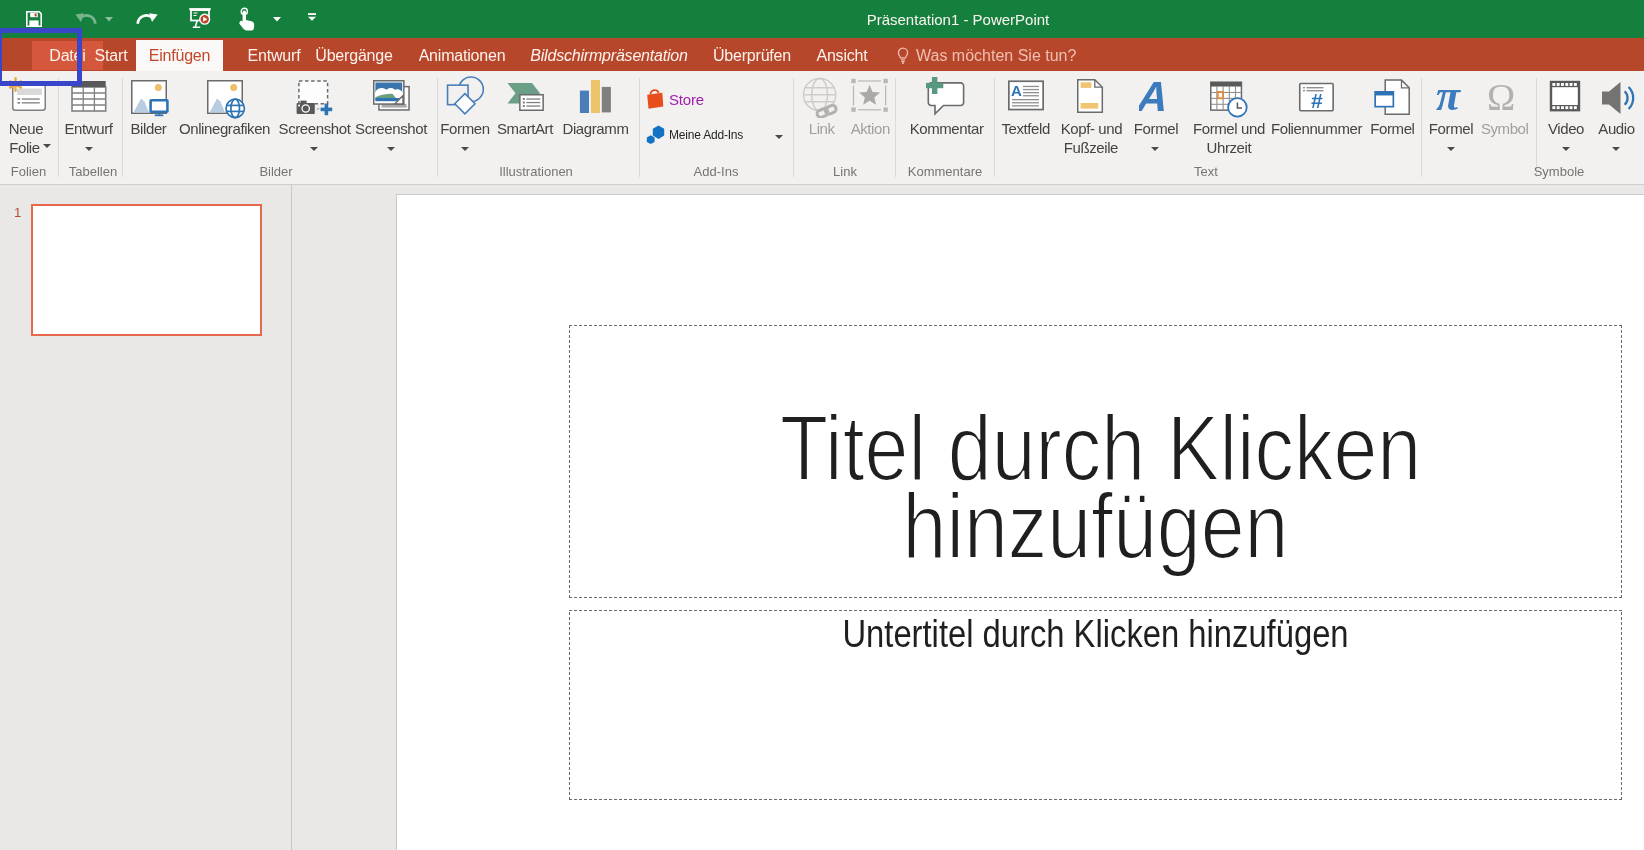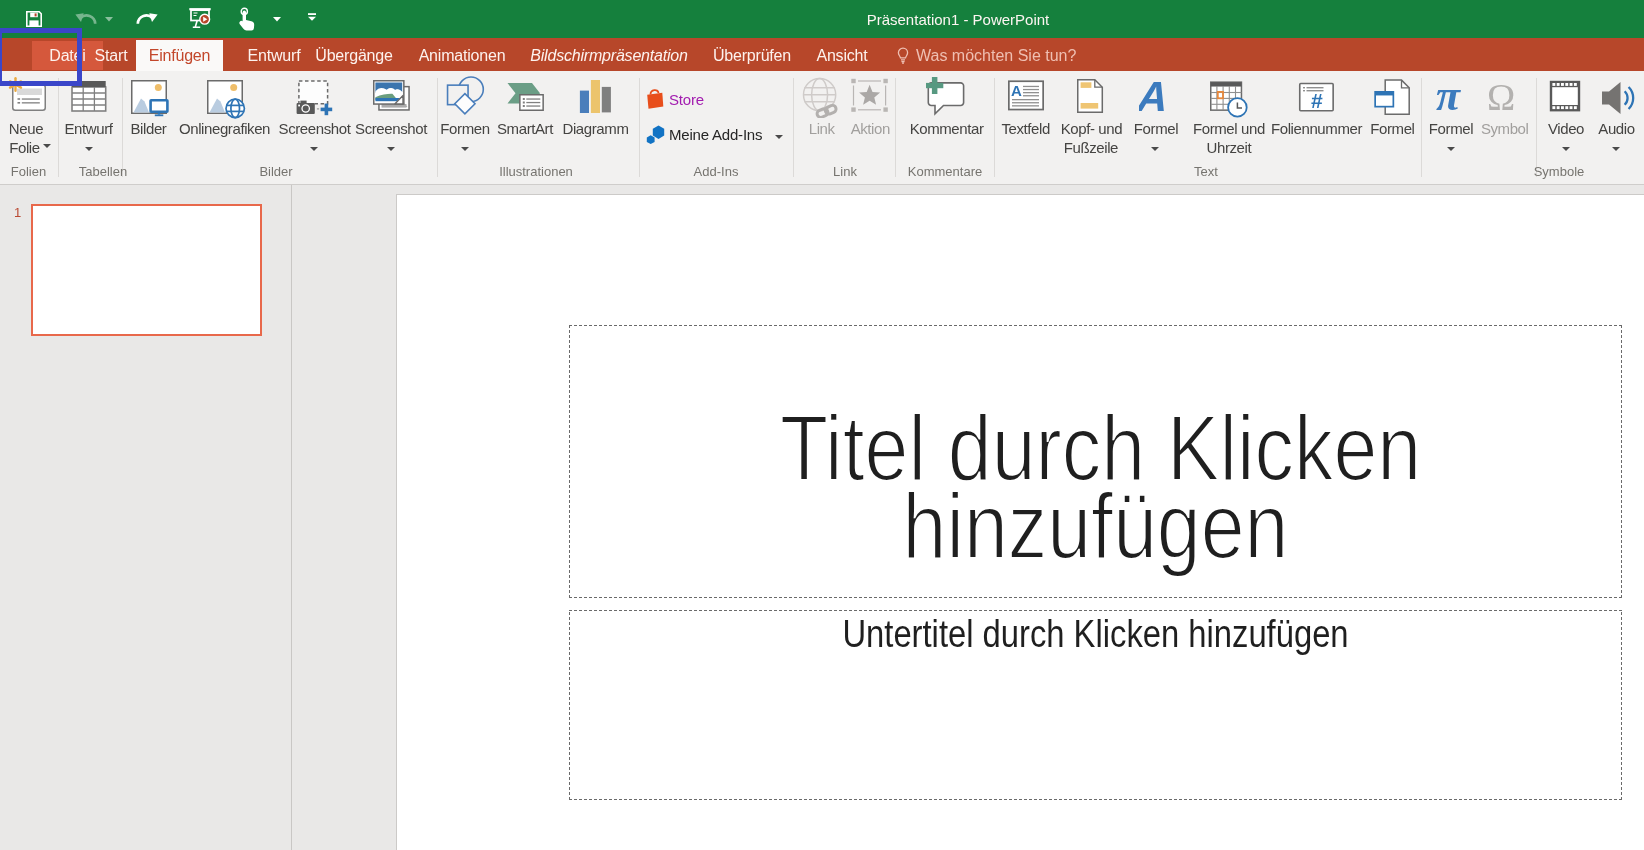--- a/index.html
+++ b/index.html
@@ -337,33 +337,33 @@
     <div class="blabel l1" style="left:1231.5px;width:170px">Foliennummer</div>
     <div class="blabel l1" style="left:1312.4px;width:160px">Formel</div>
     <div class="blabel l1" style="left:1371px;width:160px">Formel</div>
     <div class="caret" style="left:1447px;top:76px"></div>
     <div class="blabel l1 gray" style="left:1424.7px;width:160px">Symbol</div>
     <div class="blabel l1" style="left:1486px;width:160px">Video</div>
     <div class="caret" style="left:1562px;top:76px"></div>
     <div class="blabel l1" style="left:1536.5px;width:160px">Audio</div>
     <div class="caret" style="left:1612px;top:76px"></div>
     <div class="abs" style="left:669px;top:21px;font-size:15px;letter-spacing:-0.2px;line-height:16px;color:#a21caf;">Store</div>
-    <div class="abs" style="left:669px;top:56px;font-size:15px;letter-spacing:-0.2px;line-height:16px;color:#262626;">Meine Add-Ins</div>
+    <div class="abs" style="left:669px;top:56px;font-size:12px;letter-spacing:-0.2px;line-height:16px;color:#262626;">Meine Add-Ins</div>
     <div class="caret" style="left:775px;top:63.5px"></div>
     <div class="rsep" style="left:58px"></div>
     <div class="rsep" style="left:122px"></div>
     <div class="rsep" style="left:437px"></div>
     <div class="rsep" style="left:639px"></div>
     <div class="rsep" style="left:793px"></div>
     <div class="rsep" style="left:895px"></div>
     <div class="rsep" style="left:994px"></div>
     <div class="rsep" style="left:1421px"></div>
     <div class="rsep" style="left:1536px"></div>
     <div class="glabel" style="left:-51.5px">Folien</div>
-    <div class="glabel" style="left:23px">Tabellen</div>
+    <div class="glabel" style="left:13px">Tabellen</div>
     <div class="glabel" style="left:196px">Bilder</div>
     <div class="glabel" style="left:456px">Illustrationen</div>
     <div class="glabel" style="left:636px">Add-Ins</div>
     <div class="glabel" style="left:765px">Link</div>
     <div class="glabel" style="left:865px">Kommentare</div>
     <div class="glabel" style="left:1126px">Text</div>
     <div class="glabel" style="left:1479px">Symbole</div>
 </div>
 <div id="content">
 <div id="thumbnum">1</div>

